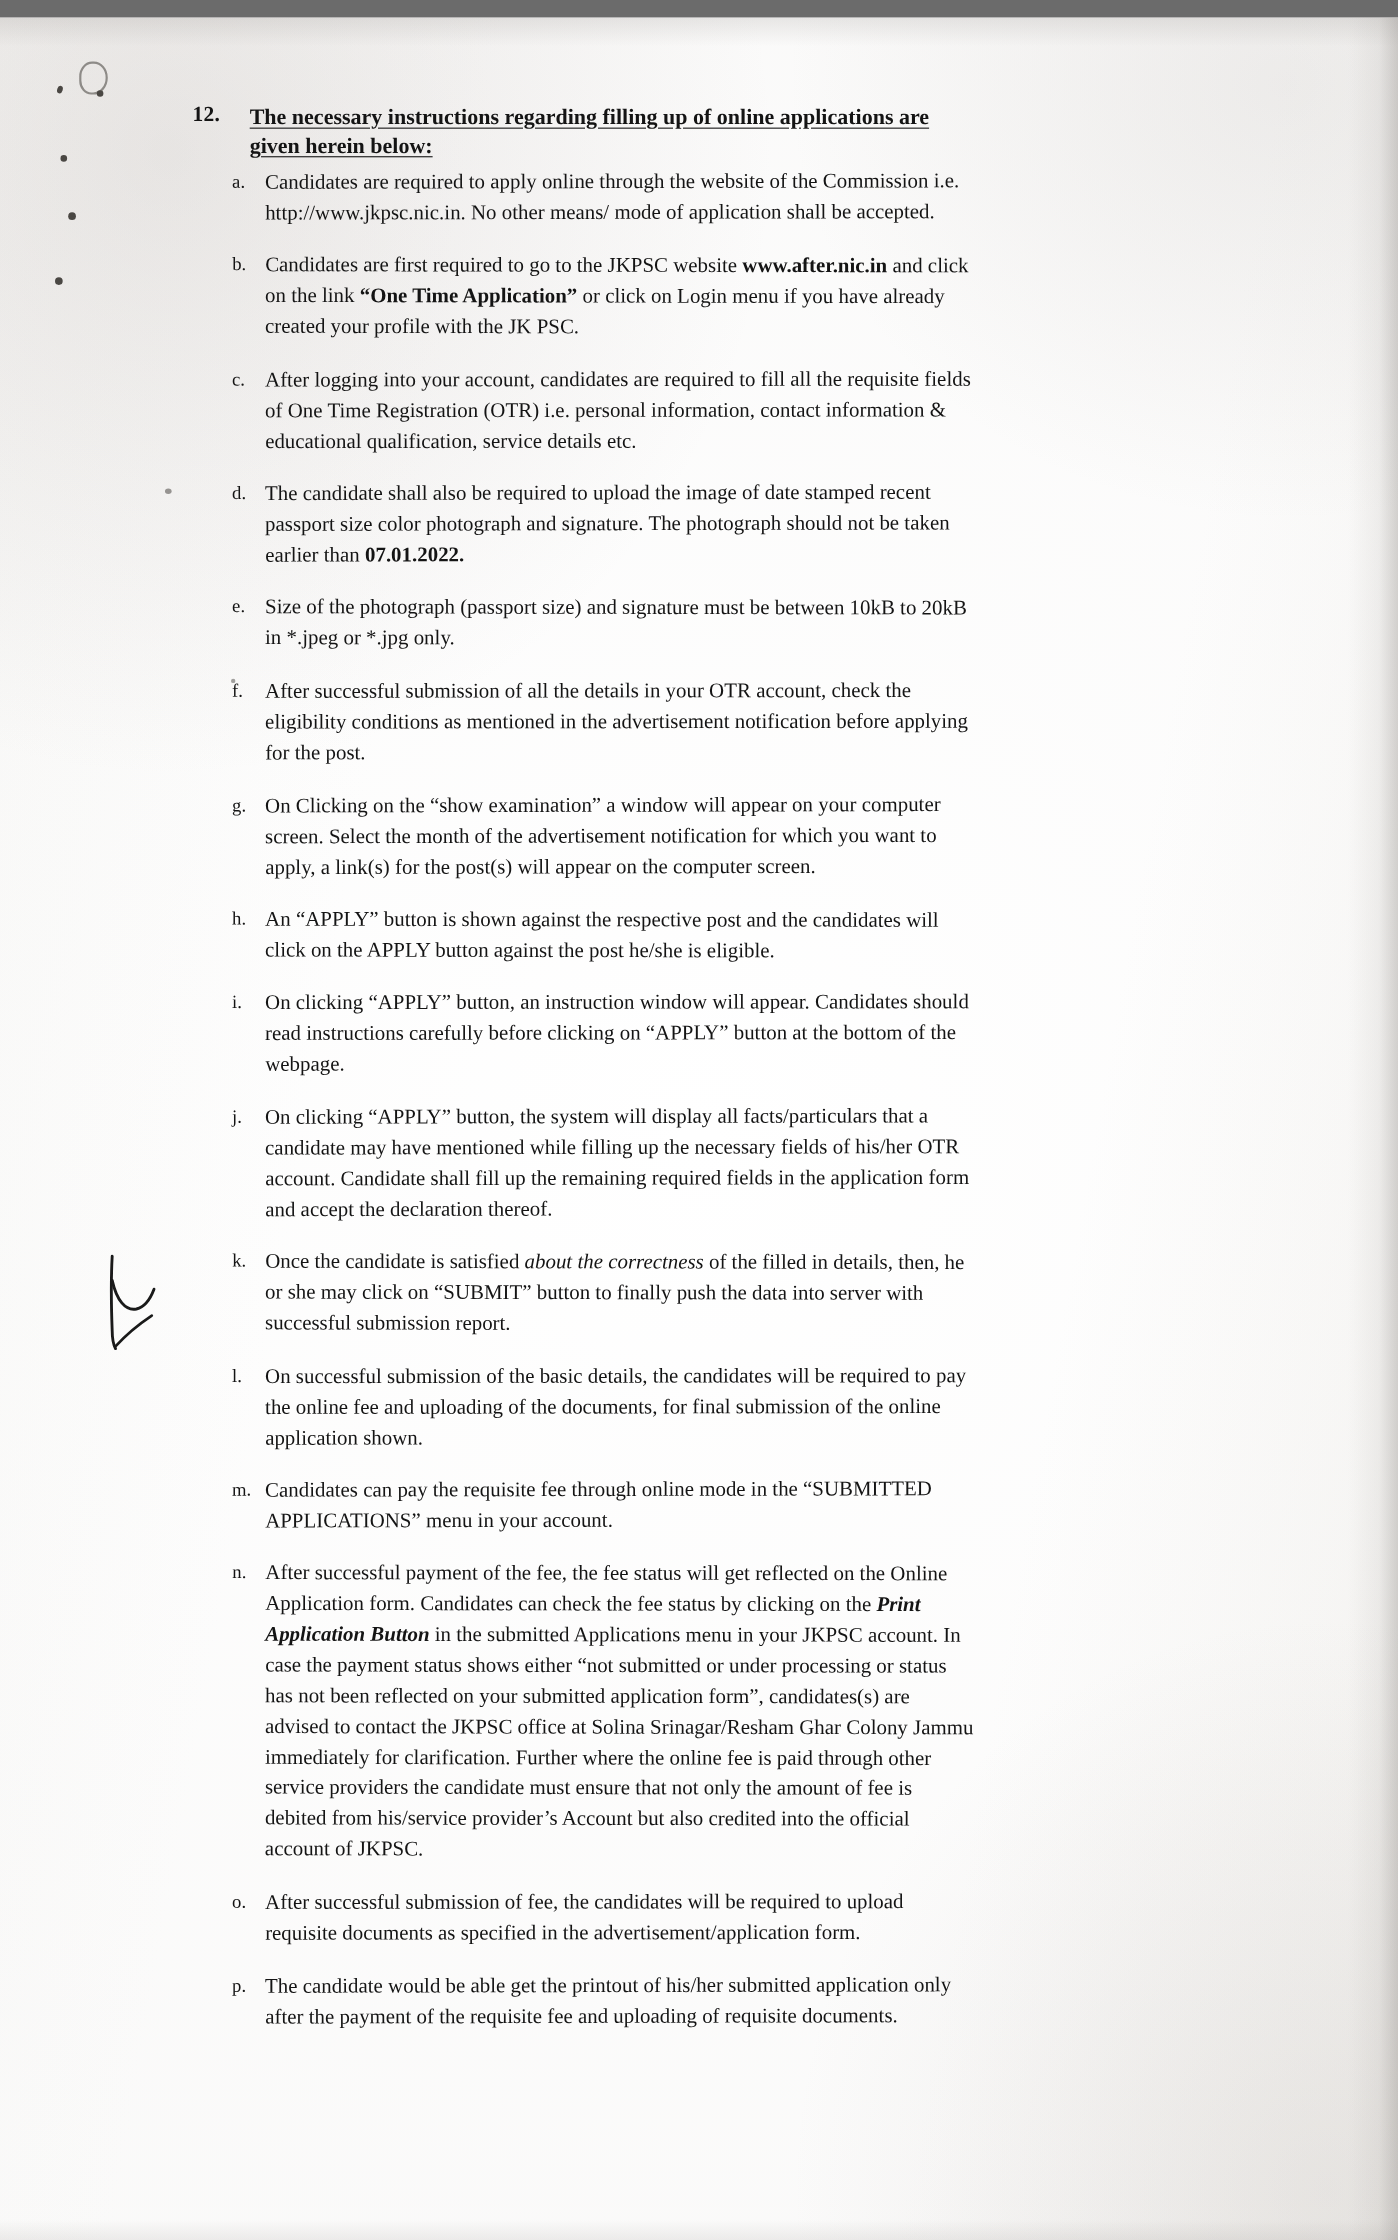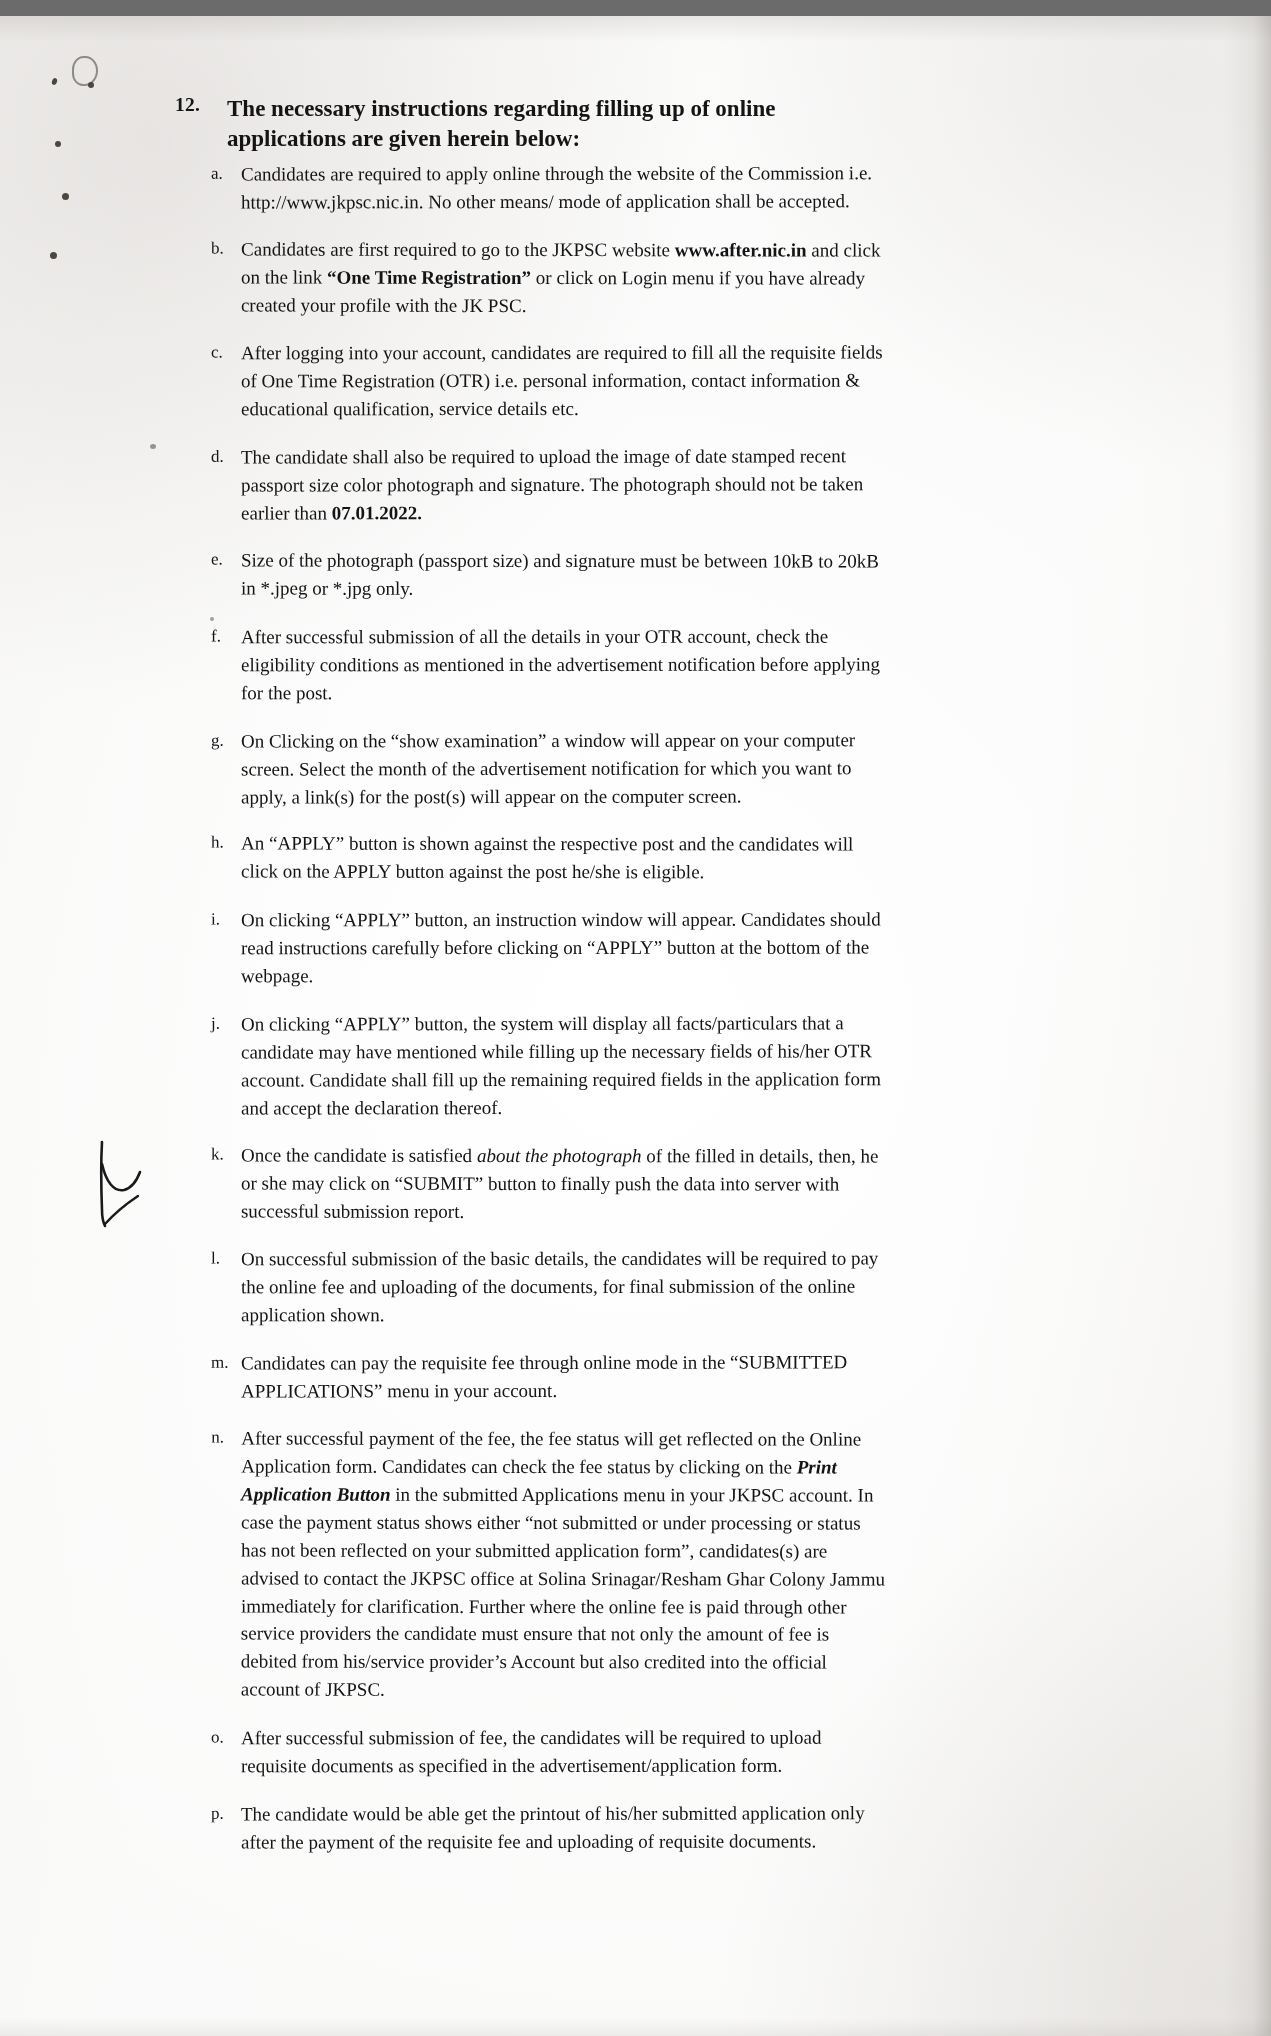--- a/index.html
+++ b/index.html
@@ -81,23 +81,24 @@
   }
   .clause-num {
     flex: 0 0 auto;
     width: 52px;
     font-size: 19.5px;
     font-weight: bold;
     letter-spacing: .2px;
   }
   .clause-title {
     flex: 1 1 auto;
-    font-size: 23px;
+    font-size: 20px;
     font-weight: bold;
     line-height: 1.30;
+    text-decoration: underline;
     text-underline-offset: 3px;
     text-decoration-thickness: from-font;
   }
 
   
   .alpha-list {
     margin: 0;
     padding: 0;
     list-style: none;
   }
@@ -175,21 +176,21 @@
 
     <ol class="alpha-list">
 
       <li class="alpha-item sk1">
         <span class="alpha-marker">a.</span>
         <span class="alpha-text">Candidates are required to apply online through the website of the Commission i.e. http://www.jkpsc.nic.in. No other means/ mode of application shall be accepted.</span>
       </li>
 
       <li class="alpha-item sk2">
         <span class="alpha-marker">b.</span>
-        <span class="alpha-text">Candidates are first required to go to the JKPSC website <b>www.after.nic.in</b> and click on the link <b>“One Time Registration”</b> or click on Login menu if you have already created your profile with the JK PSC.</span>
+        <span class="alpha-text">Candidates are first required to go to the JKPSC website <b>www.after.nic.in</b> and click on the link <b>“One Time Application”</b> or click on Login menu if you have already created your profile with the JK PSC.</span>
       </li>
 
       <li class="alpha-item sk3">
         <span class="alpha-marker">c.</span>
         <span class="alpha-text">After logging into your account, candidates are required to fill all the requisite fields of One Time Registration (OTR) i.e. personal information, contact information &amp; educational qualification, service details etc.</span>
       </li>
 
       <li class="alpha-item sk1">
         <span class="alpha-marker">d.</span>
         <span class="alpha-text">The candidate shall also be required to upload the image of date stamped recent passport size color photograph and signature. The photograph should not be taken earlier than <b>07.01.2022.</b></span>
@@ -220,21 +221,21 @@
         <span class="alpha-text">On clicking “APPLY” button, an instruction window will appear. Candidates should read instructions carefully before clicking on “APPLY” button at the bottom of the webpage.</span>
       </li>
 
       <li class="alpha-item sk1">
         <span class="alpha-marker">j.</span>
         <span class="alpha-text">On clicking “APPLY” button, the system will display all facts/particulars that a candidate may have mentioned while filling up the necessary fields of his/her OTR account. Candidate shall fill up the remaining required fields in the application form and accept the declaration thereof.</span>
       </li>
 
       <li class="alpha-item sk2">
         <span class="alpha-marker">k.</span>
-        <span class="alpha-text">Once the candidate is satisfied <i>about the photograph</i> of the filled in details, then, he or she may click on “SUBMIT” button to finally push the data into server with successful submission report.</span>
+        <span class="alpha-text">Once the candidate is satisfied <i>about the correctness</i> of the filled in details, then, he or she may click on “SUBMIT” button to finally push the data into server with successful submission report.</span>
       </li>
 
       <li class="alpha-item sk3">
         <span class="alpha-marker">l.</span>
         <span class="alpha-text">On successful submission of the basic details, the candidates will be required to pay the online fee and uploading of the documents, for final submission of the online application shown.</span>
       </li>
 
       <li class="alpha-item sk1">
         <span class="alpha-marker">m.</span>
         <span class="alpha-text">Candidates can pay the requisite fee through online mode in the “SUBMITTED APPLICATIONS” menu in your account.</span>

